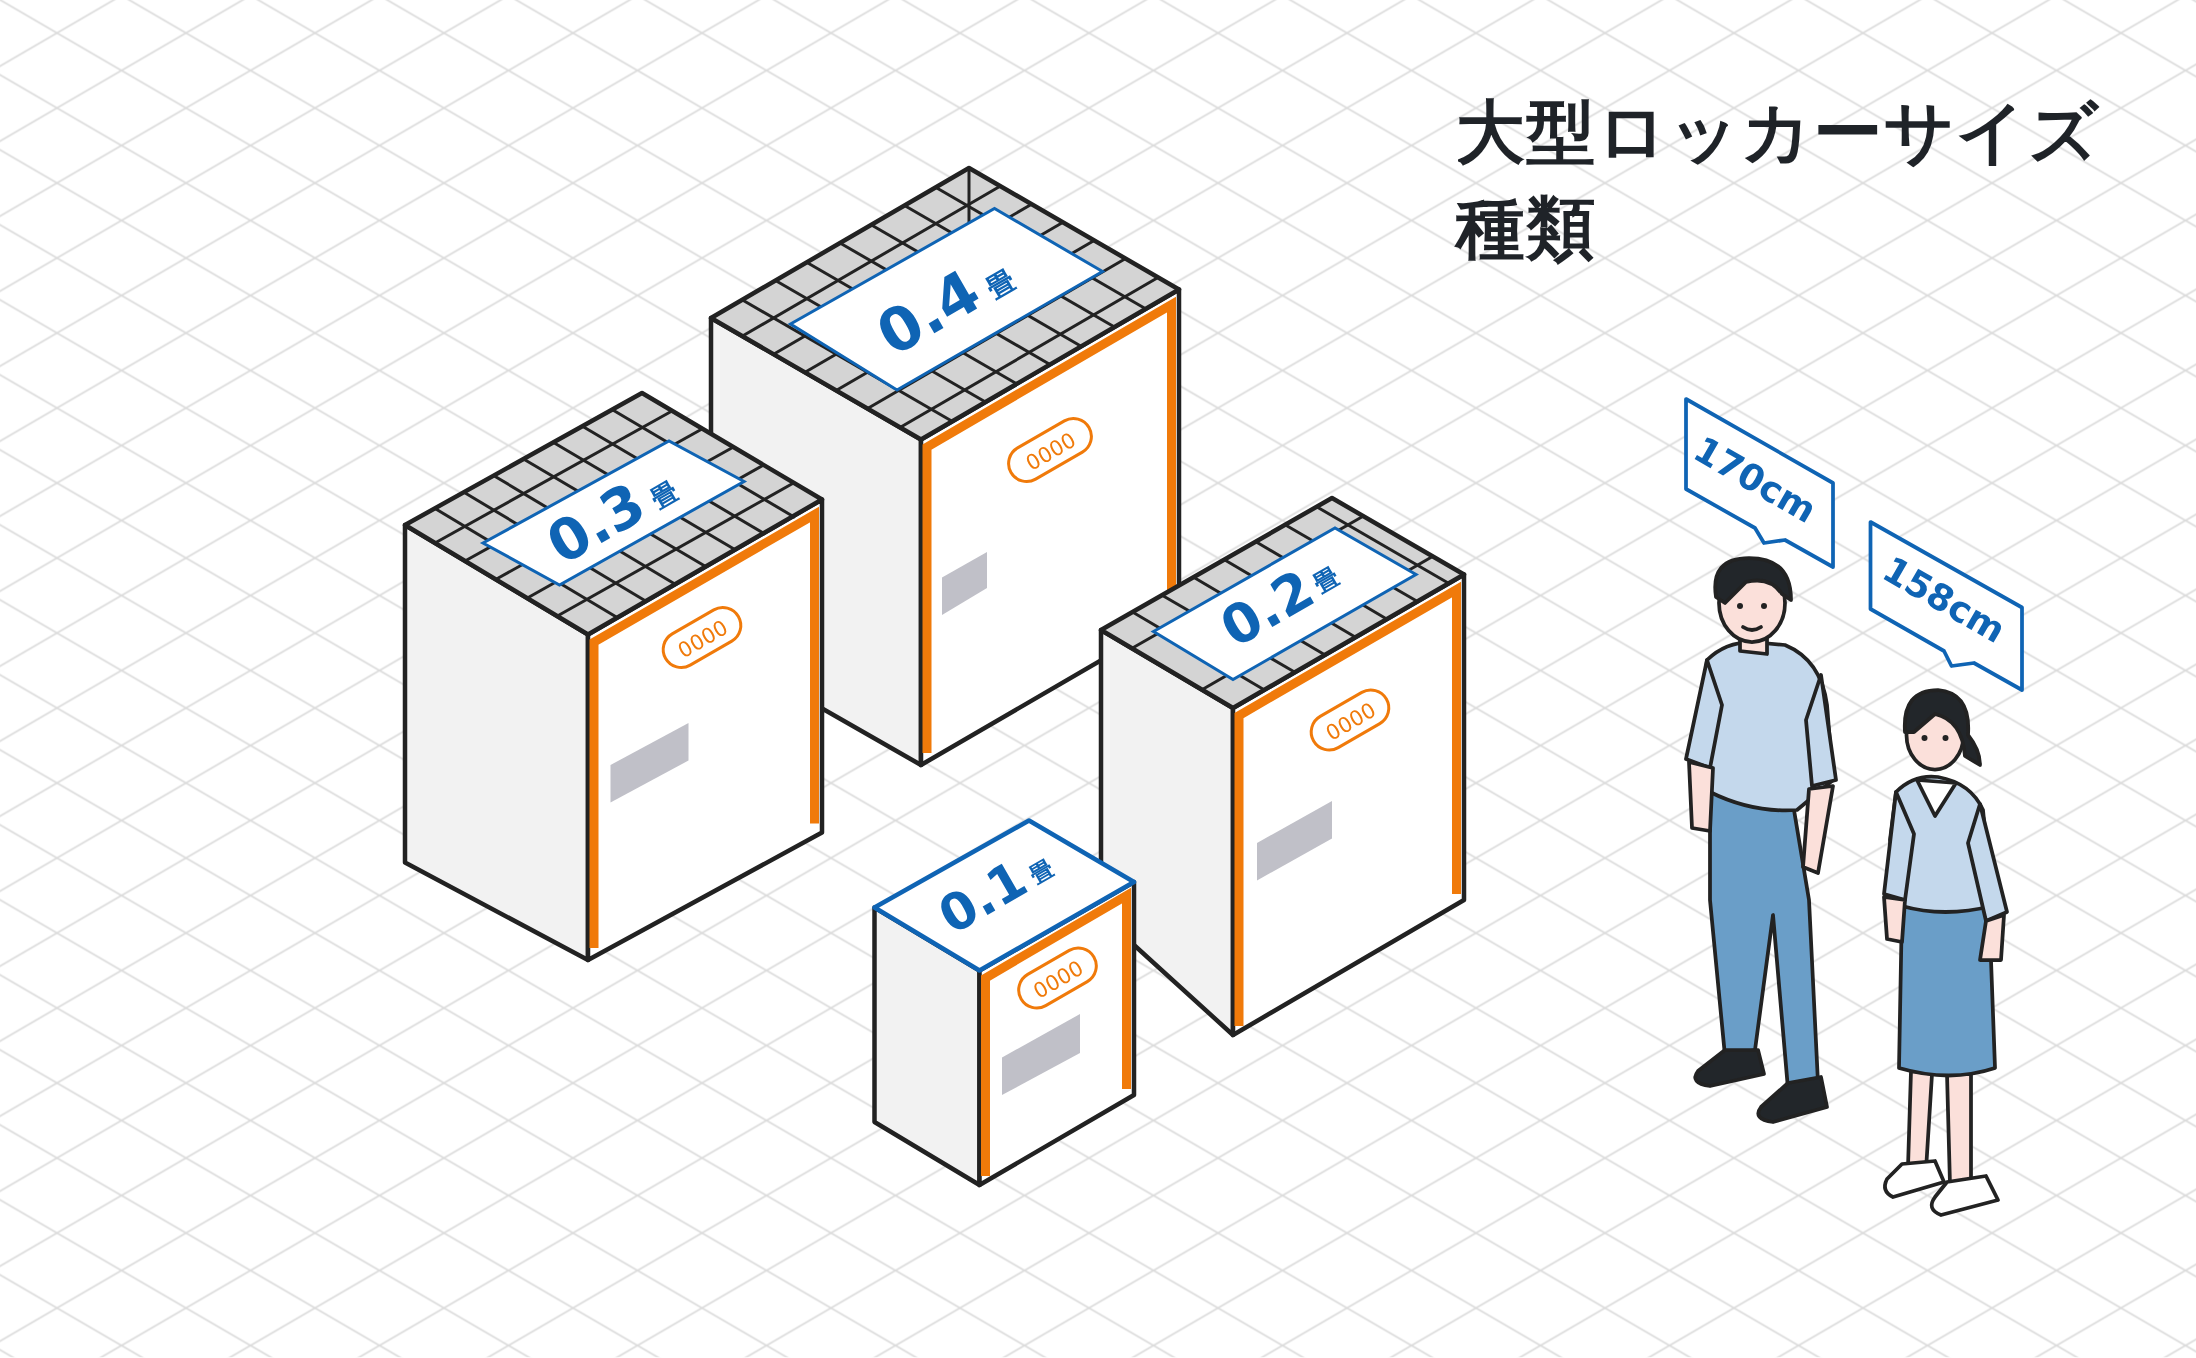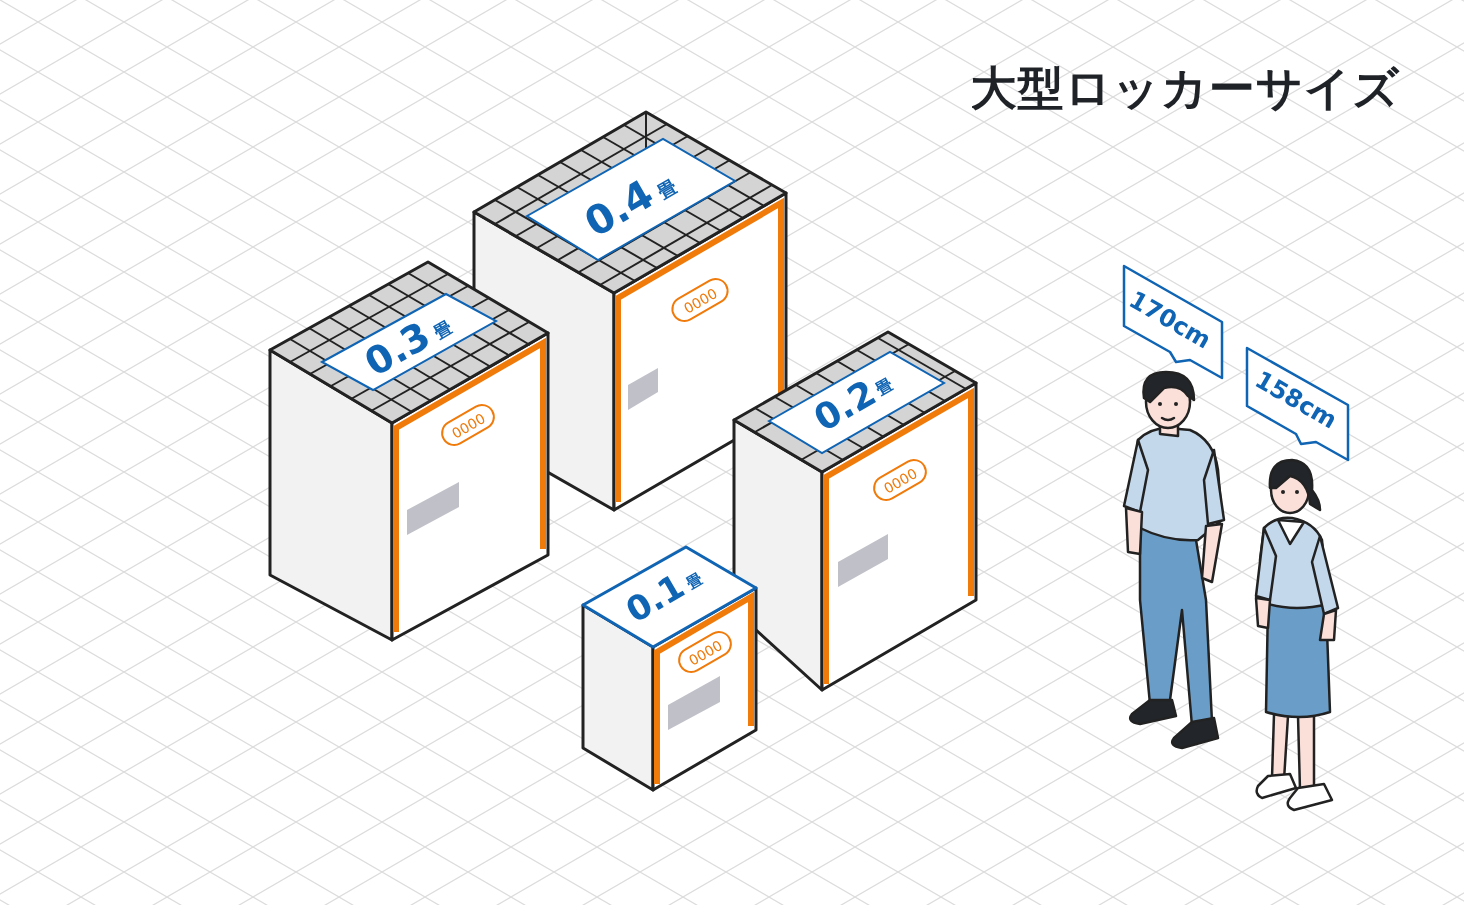--- a/index.html
+++ b/index.html
@@ -184,13 +184,14 @@
 
     <ellipse cx="1290" cy="490" rx="19" ry="23" fill="#fbe0da"></ellipse>
     <path d="M1270 488 Q1268 460 1292 460 Q1314 462 1312 490 Q1320 500 1320 510 L1310 504 Q1308 480 1290 476 L1276 488 Z" fill="#22262a"></path>
     <circle cx="1283" cy="492" r="2" fill="#222" stroke="none"></circle>
     <circle cx="1297" cy="492" r="2" fill="#222" stroke="none"></circle>
   </g>
 </svg>
 
 <div class="title">
   <div>大型ロッカーサイズ</div>
+  <div>種類</div>
 </div>
 
 </body></html>

